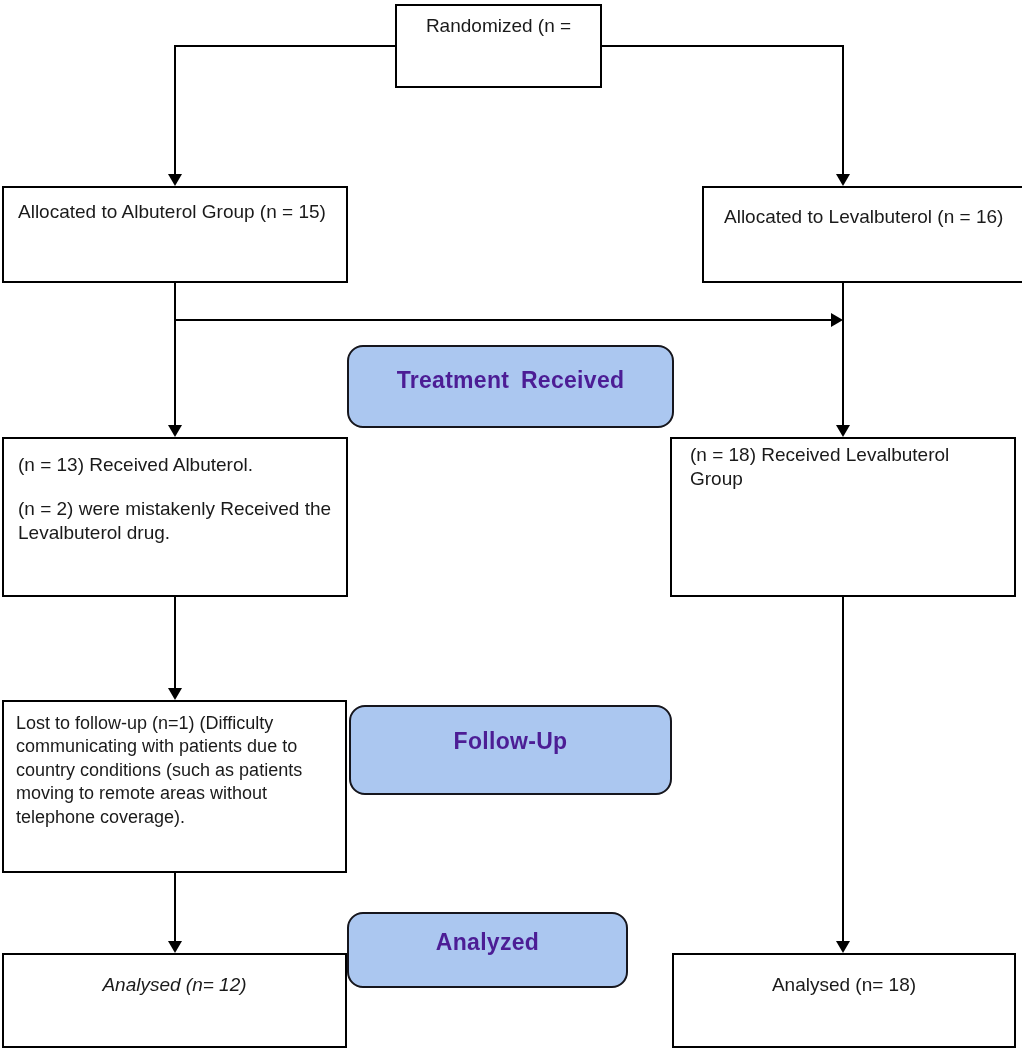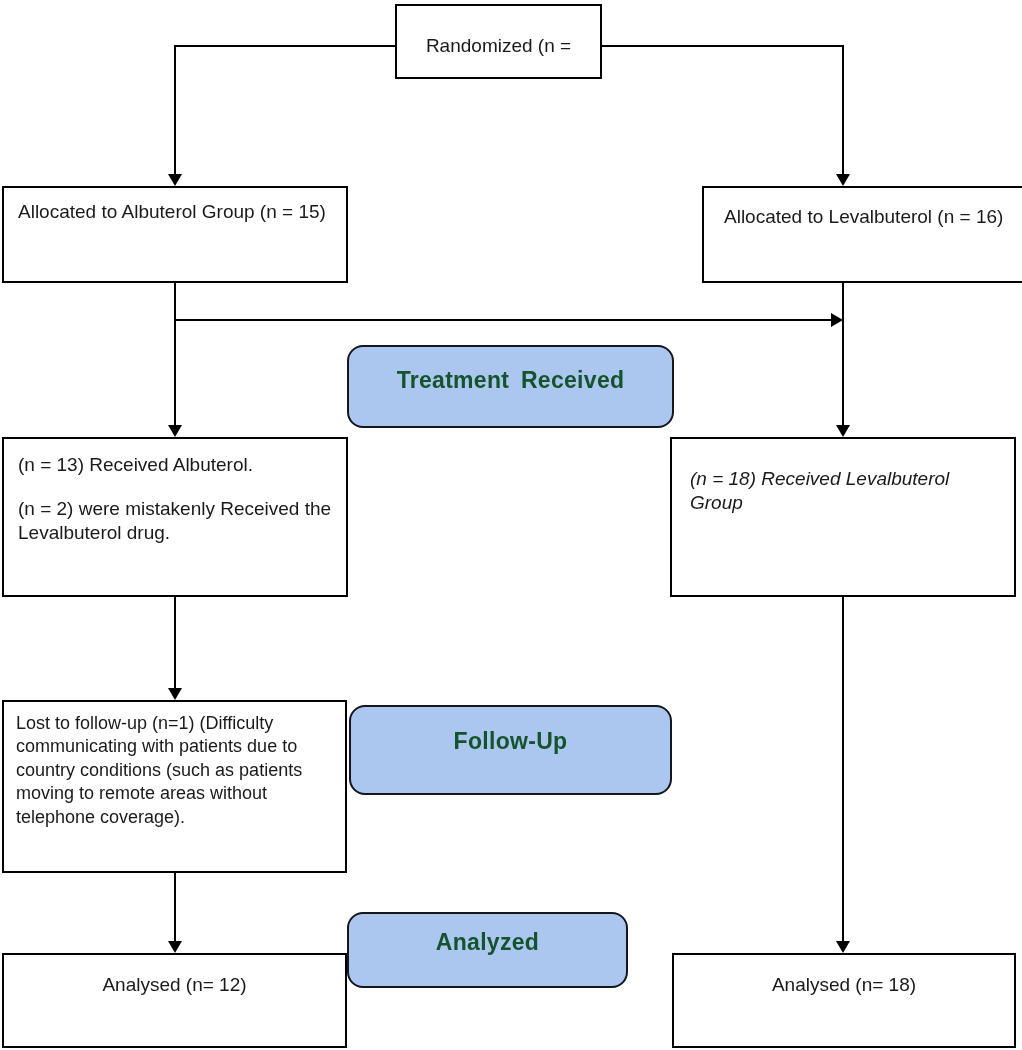--- a/index.html
+++ b/index.html
@@ -25,21 +25,21 @@
     position:absolute;
     background:#abc7f0;
     border:2px solid #16161d;
     border-radius:16px;
     box-sizing:border-box;
     z-index:1;
     display:flex;
     justify-content:center;
     font-size:23px;
     font-weight:bold;
-    color:#14532d;
+    color:#4c1d95;
     letter-spacing:0.3px;
     word-spacing:5px;
   }
   .line{
     position:absolute;
     background:#000000;
     z-index:0;
   }
   .ah-down{
     position:absolute;
@@ -87,46 +87,46 @@
   <div class="stage" style="left:347px;top:345px;width:327px;height:83px;padding-top:20px;">
     <span>Treatment Received</span>
   </div>
   <div class="stage" style="left:349px;top:705px;width:323px;height:90px;padding-top:21px;">
     <span>Follow-Up</span>
   </div>
   <div class="stage" style="left:347px;top:912px;width:281px;height:76px;padding-top:15px;">
     <span>Analyzed</span>
   </div>
 
-  <div class="box center" style="left:395px;top:4px;width:207px;height:75px;padding-top:28px;">
+  <div class="box center" style="left:395px;top:4px;width:207px;height:84px;padding-top:8px;">
     <div>Randomized (n =</div>
   </div>
 
   <div class="box" style="left:2px;top:186px;width:346px;height:97px;padding:12px 14px;">
     <span>Allocated to Albuterol Group (n = 15)</span>
   </div>
 
   <div class="box" style="left:670px;top:186px;width:346px;height:97px;padding:17px 20px;margin-left:32px;">
     <span>Allocated to Levalbuterol (n = 16)</span>
   </div>
 
   <div class="box" style="left:2px;top:437px;width:346px;height:160px;padding:14px 14px;">
     <div>(n = 13) Received Albuterol.</div>
     <div style="margin-top:20px;">(n = 2) were mistakenly Received the Levalbuterol drug.</div>
   </div>
 
-  <div class="box" style="left:670px;top:437px;width:346px;height:160px;padding:28px 18px;font-style:italic;">
+  <div class="box" style="left:670px;top:437px;width:346px;height:160px;padding:4px 18px;">
     <span>(n = 18) Received Levalbuterol Group</span>
   </div>
 
   <div class="box" style="left:2px;top:700px;width:345px;height:173px;padding:10px 12px;font-size:18px;line-height:1.3;">
     <span>Lost to follow-up (n=1) (Difficulty communicating with patients due to country conditions (such as patients moving to remote areas without telephone coverage).</span>
   </div>
 
-  <div class="box center" style="left:2px;top:953px;width:345px;height:95px;padding-top:18px;">
+  <div class="box center" style="left:2px;top:953px;width:345px;height:95px;padding-top:18px;font-style:italic;">
     <span>Analysed (n= 12)</span>
   </div>
 
   <div class="box center" style="left:672px;top:953px;width:344px;height:95px;padding-top:18px;">
     <span>Analysed (n= 18)</span>
   </div>
 
 </div>
 
 </body></html>

